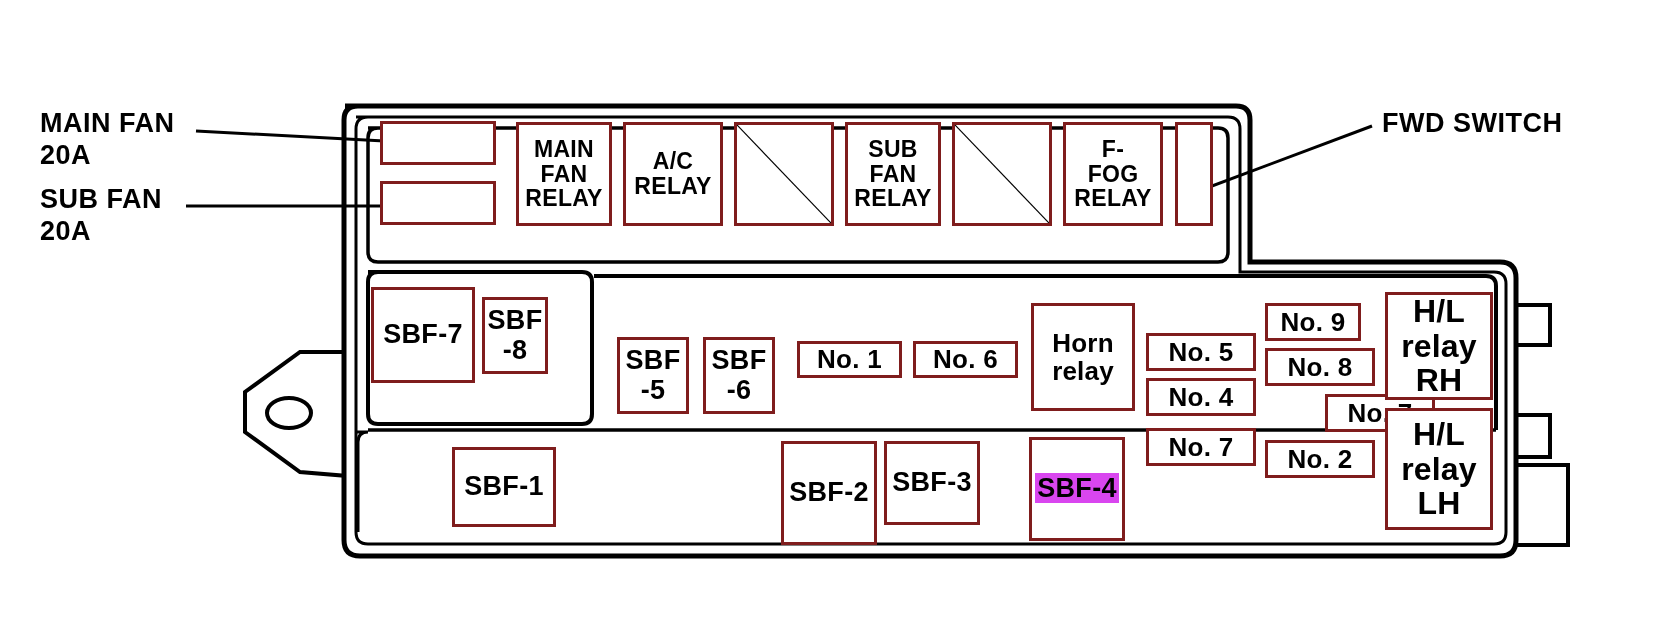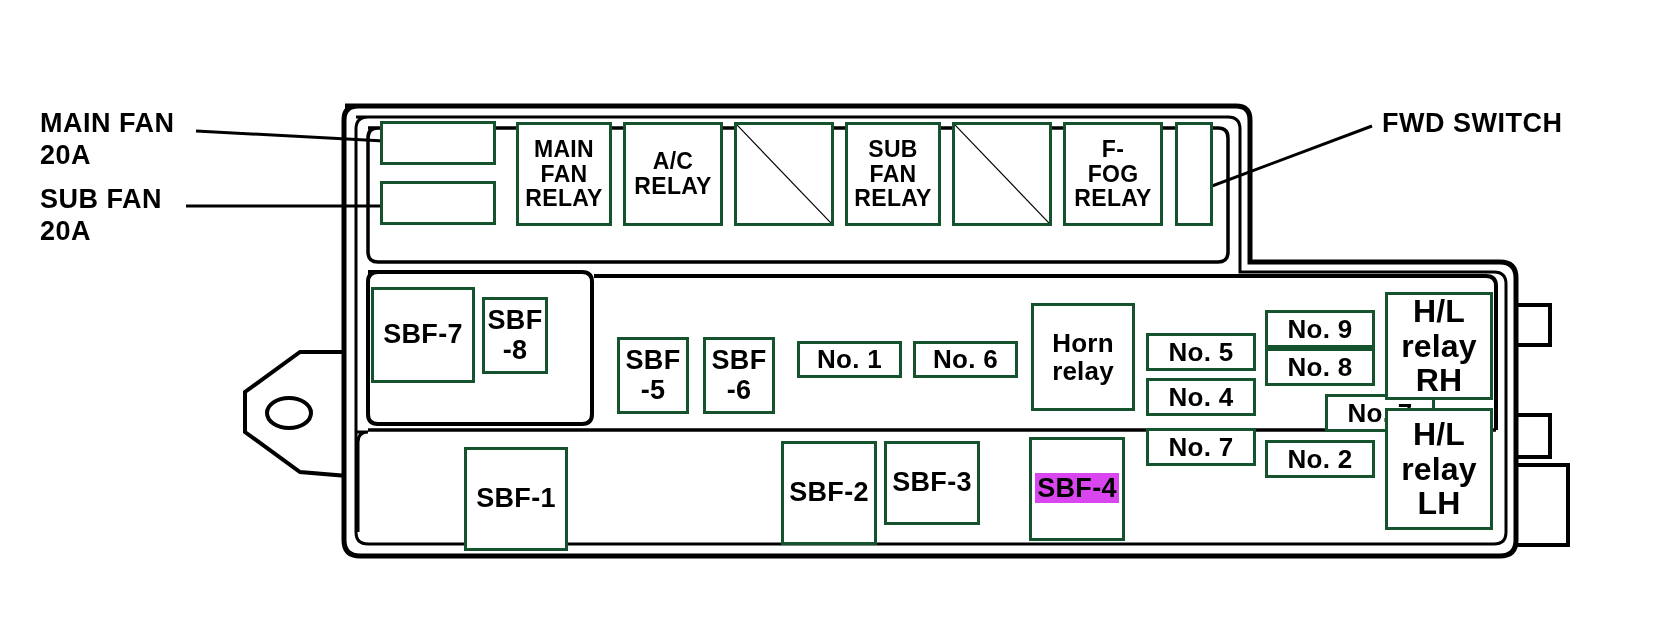--- a/index.html
+++ b/index.html
@@ -25,21 +25,21 @@
     font-weight: bold;
     font-size: 27px;
     letter-spacing: 0.5px;
     line-height: 1.18;
     white-space: pre-line;
   }
   
   .cell {
     position: absolute;
     box-sizing: border-box;
-    border: 3px solid #14532d;
+    border: 3px solid #7f1d1d;
     background: #ffffff;
     display: flex;
     flex-direction: column;
     align-items: center;
     justify-content: center;
     text-align: center;
     color: #000;
     font-weight: bold;
     line-height: 1.08;
     overflow: hidden;
@@ -235,21 +235,21 @@
       </div>
       <div class="cell no-cell" style="left: 1146px; top: 333px; width: 110px; height: 38px;">
         <span class="ln">No. 5</span>
       </div>
       <div class="cell no-cell" style="left: 1146px; top: 378px; width: 110px; height: 38px;">
         <span class="ln">No. 4</span>
       </div>
       <div class="cell no-cell" style="left: 1146px; top: 428px; width: 110px; height: 38px;">
         <span class="ln">No. 7</span>
       </div>
-      <div class="cell no-cell" style="left: 1265px; top: 310px; width: 110px; height: 38px;">
+      <div class="cell no-cell" style="left: 1265px; top: 303px; width: 96px; height: 38px;">
         <span class="ln">No. 9</span>
       </div>
       <div class="cell no-cell" style="left: 1265px; top: 348px; width: 110px; height: 38px;">
         <span class="ln">No. 8</span>
       </div>
       <div class="cell no-cell" style="left: 1325px; top: 394px; width: 110px; height: 38px;">
         <span class="ln">No. 7</span>
       </div>
       <div class="cell no-cell" style="left: 1265px; top: 440px; width: 110px; height: 38px;">
         <span class="ln">No. 2</span>
@@ -257,21 +257,21 @@
       <div class="cell hl-cell" style="left: 1385px; top: 292px; width: 108px; height: 108px;">
         <span class="ln">H/L</span>
         <span class="ln">relay</span>
         <span class="ln">RH</span>
       </div>
       <div class="cell hl-cell" style="left: 1385px; top: 408px; width: 108px; height: 122px;">
         <span class="ln">H/L</span>
         <span class="ln">relay</span>
         <span class="ln">LH</span>
       </div>
-      <div class="cell sbf-cell" style="left: 452px; top: 447px; width: 104px; height: 104px; margin-left: 12px;">
+      <div class="cell sbf-cell" style="left: 452px; top: 447px; width: 104px; height: 80px;">
         <span class="ln">SBF-1</span>
       </div>
       <div class="cell sbf-cell" style="left: 781px; top: 441px; width: 96px; height: 104px;">
         <span class="ln">SBF-2</span>
       </div>
       <div class="cell sbf-cell" style="left: 884px; top: 441px; width: 96px; height: 84px;">
         <span class="ln">SBF-3</span>
       </div>
       <div class="cell sbf-cell" style="left: 1029px; top: 437px; width: 96px; height: 104px;">
         <span class="ln"><span class="hl-mark">SBF-4</span></span>

